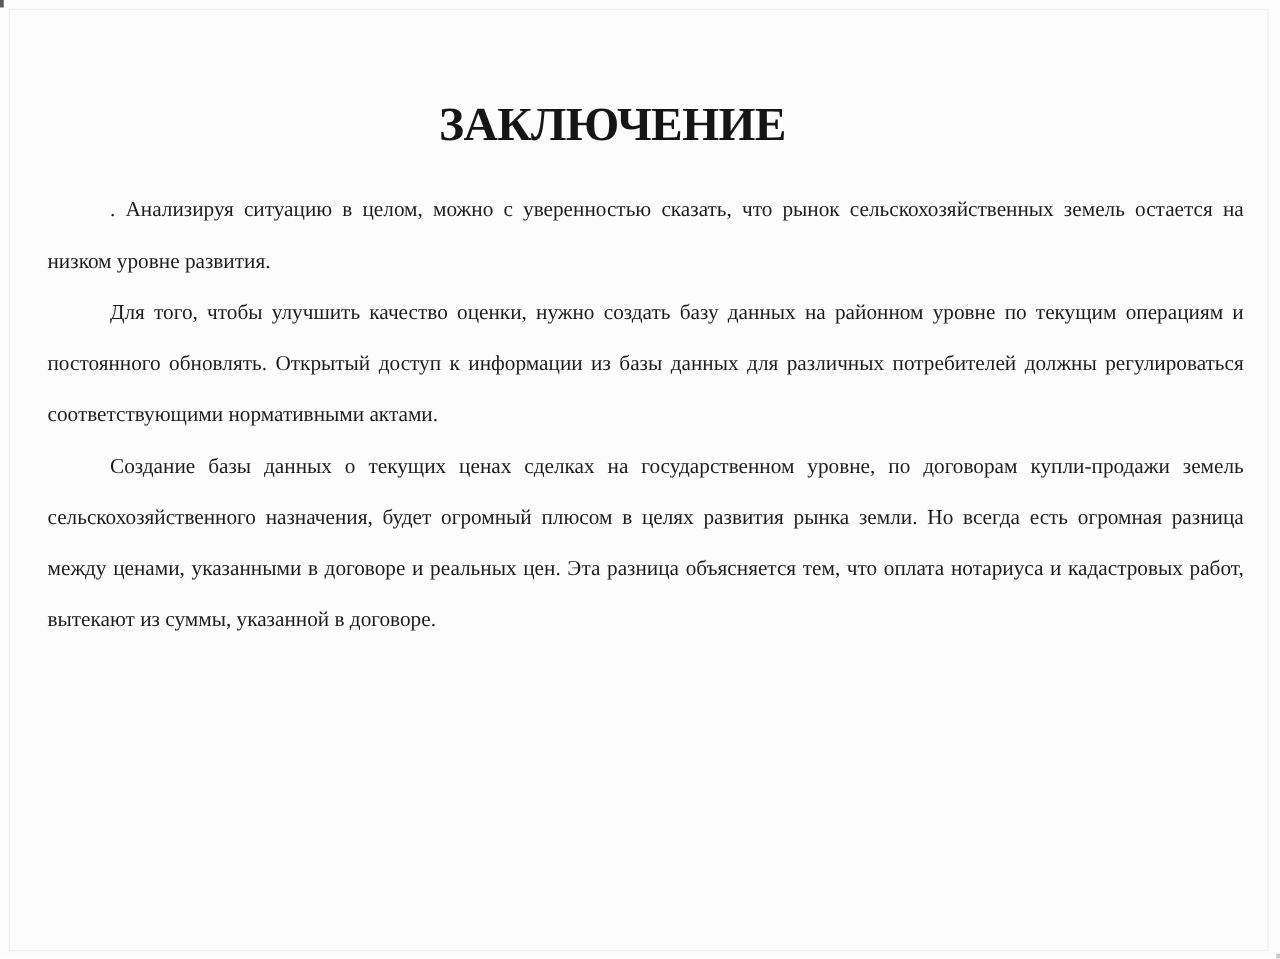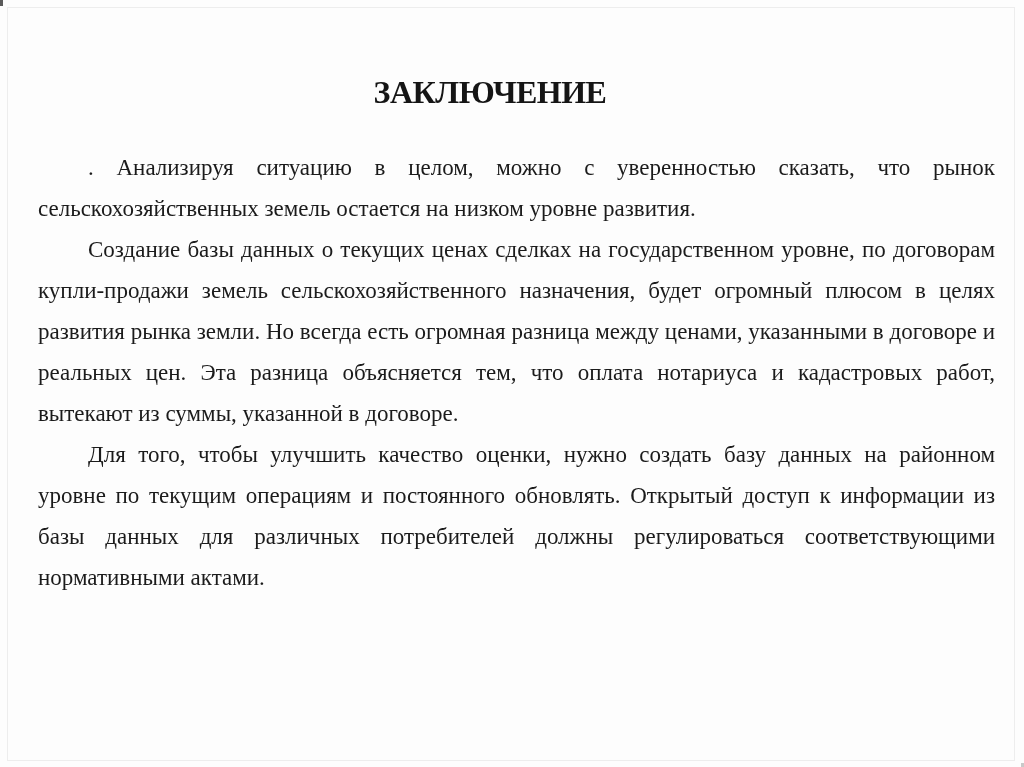--- a/index.html
+++ b/index.html
@@ -40,50 +40,50 @@
     width: 3px;
     height: 4px;
     background: #c9c9c9;
   }
   .title {
     position: absolute;
     top: 53px;
     left: 0;
     width: 980px;
     text-align: center;
-    font-size: 32px;
+    font-size: 38px;
     font-weight: bold;
     letter-spacing: -0.5px;
     color: #151515;
   }
   .body-text {
     position: absolute;
     top: 147px;
     left: 0;
     right: 0;
     padding-left: 38px;
     padding-right: 29px;
   }
   .body-text p {
     margin: 0;
-    font-size: 23px;
+    font-size: 17px;
     line-height: 41px;
     text-align: justify;
     text-indent: 50px;
     color: #1b1b1b;
   }
 </style>
 </head>
 <body>
 
 <div class="slide">
   <div class="frame"></div>
   <div class="corner-tl"></div>
   <div class="corner-br"></div>
 
   <h1 class="title">ЗАКЛЮЧЕНИЕ</h1>
 
   <div class="body-text">
     <p>. Анализируя ситуацию в целом, можно с уверенностью сказать, что рынок сельскохозяйственных земель остается на низком уровне развития.</p>
+    <p>Для того, чтобы улучшить качество оценки, нужно создать базу данных на районном уровне по текущим операциям и постоянного обновлять. Открытый доступ к информации из базы данных для различных потребителей должны регулироваться соответствующими нормативными актами.</p>
     <p>Создание базы данных о текущих ценах сделках на государственном уровне, по договорам купли-продажи земель сельскохозяйственного назначения, будет огромный плюсом в целях развития рынка земли. Но всегда есть огромная разница между ценами, указанными в договоре и реальных цен. Эта разница объясняется тем, что оплата нотариуса и кадастровых работ, вытекают из суммы, указанной в договоре.</p>
-    <p>Для того, чтобы улучшить качество оценки, нужно создать базу данных на районном уровне по текущим операциям и постоянного обновлять. Открытый доступ к информации из базы данных для различных потребителей должны регулироваться соответствующими нормативными актами.</p>
   </div>
 </div>
 
 </body></html>

